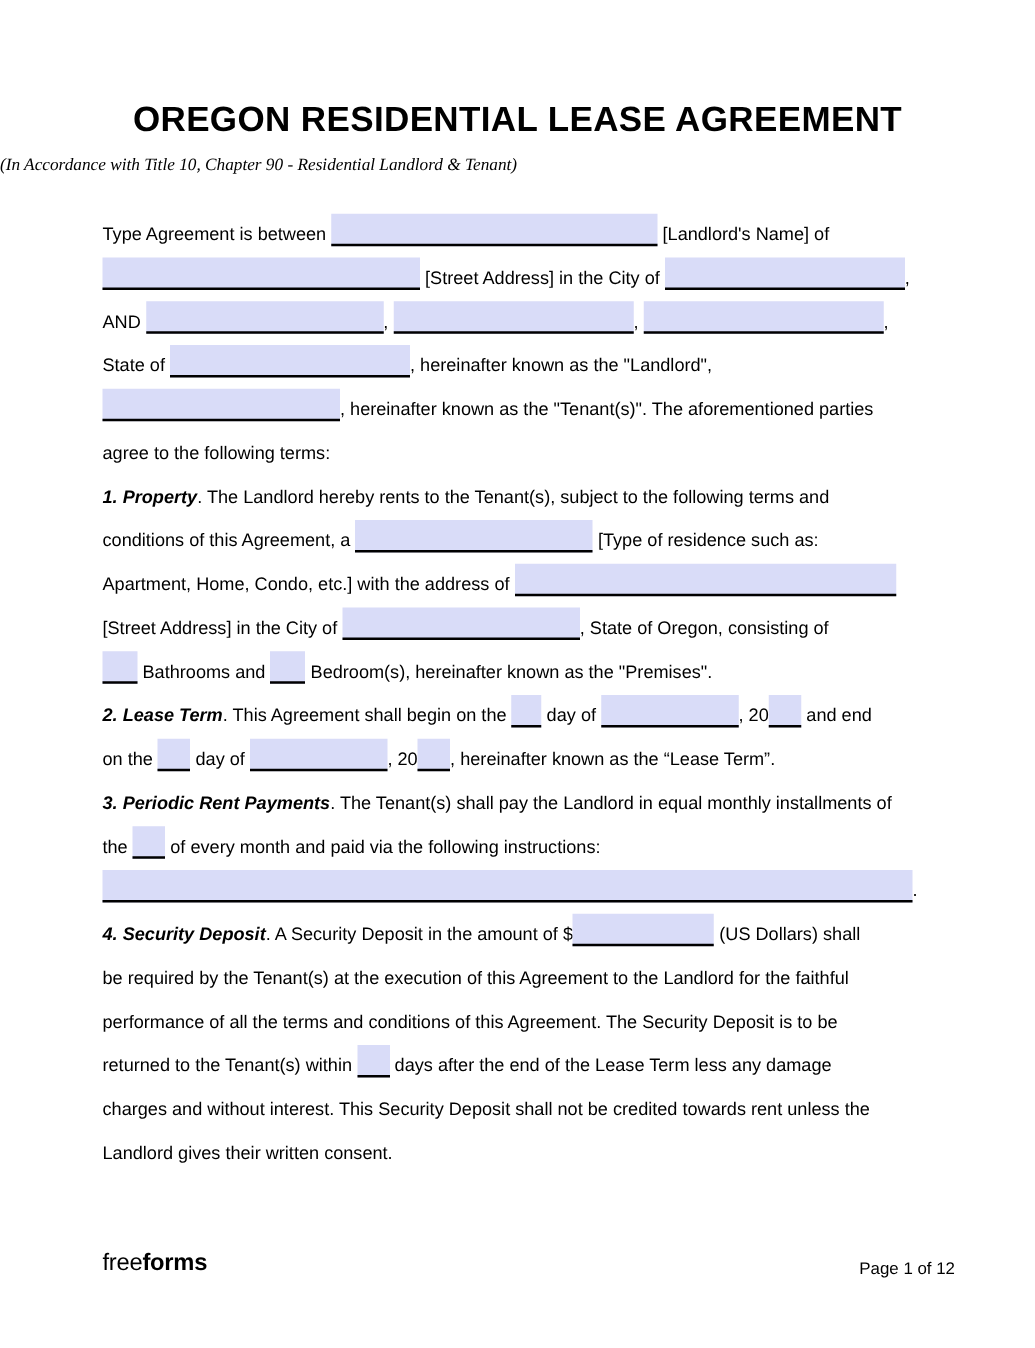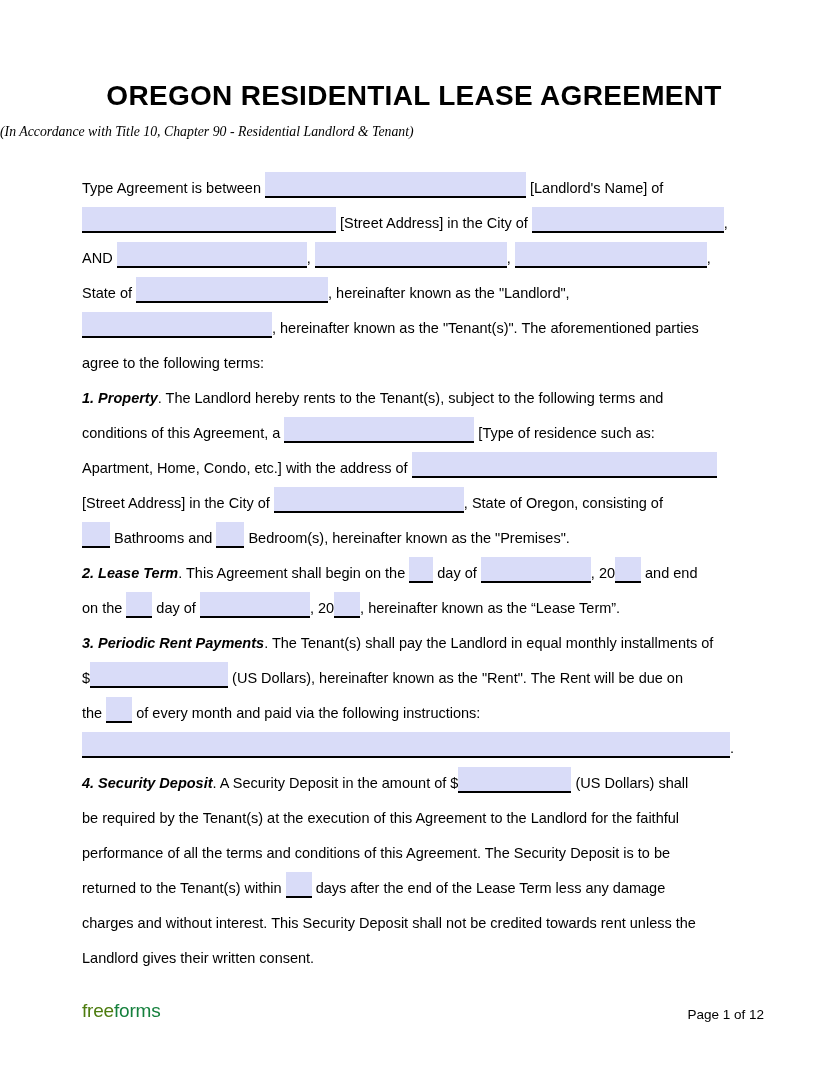--- a/index.html
+++ b/index.html
@@ -51,22 +51,22 @@
     border-bottom: 2px solid #000000;
     vertical-align: -5px;
   }
   .footer-logo {
     position: absolute;
     left: 82px;
     top: 1000px;
     font-size: 19px;
     letter-spacing: -0.2px;
   }
-  .logo-free { color: #4d7c0f; font-weight: 400; }
-  .logo-forms { color: #15803d; font-weight: 400; }
+  .logo-free { color: #000000; font-weight: 400; }
+  .logo-forms { color: #000000; font-weight: 700; }
   .page-number {
     position: absolute;
     right: 64px;
     top: 1007px;
     font-size: 13.5px;
     text-align: right;
   }
 </style>
 </head>
 <body>
@@ -83,21 +83,20 @@
       <div class="line"><span class="field" style="width: 190px; background: rgb(217, 220, 248);"></span><span class="txt">, hereinafter known as the "Tenant(s)". The aforementioned parties</span></div>
       <div class="line"><span class="txt">agree to the following terms:</span></div>
       <div class="line"><span class="txt bold">1. Property</span><span class="txt">. The Landlord hereby rents to the Tenant(s), subject to the following terms and</span></div>
       <div class="line"><span class="txt">conditions of this Agreement, a </span><span class="field" style="width: 190px; background: rgb(217, 220, 248);"></span><span class="txt"> [Type of residence such as:</span></div>
       <div class="line"><span class="txt">Apartment, Home, Condo, etc.] with the address of </span><span class="field" style="width: 305px; background: rgb(217, 220, 248);"></span></div>
       <div class="line"><span class="txt">[Street Address] in the City of </span><span class="field" style="width: 190px; background: rgb(217, 220, 248);"></span><span class="txt">, State of Oregon, consisting of</span></div>
       <div class="line"><span class="field" style="width: 28px; background: rgb(217, 220, 248);"></span><span class="txt"> Bathrooms and </span><span class="field" style="width: 28px; background: rgb(217, 220, 248);"></span><span class="txt"> Bedroom(s), hereinafter known as the "Premises".</span></div>
       <div class="line"><span class="txt bold">2. Lease Term</span><span class="txt">. This Agreement shall begin on the </span><span class="field" style="width: 24px; background: rgb(217, 220, 248);"></span><span class="txt"> day of </span><span class="field" style="width: 110px; background: rgb(217, 220, 248);"></span><span class="txt">, 20</span><span class="field" style="width: 26px; background: rgb(217, 220, 248);"></span><span class="txt"> and end</span></div>
       <div class="line"><span class="txt">on the </span><span class="field" style="width: 26px; background: rgb(217, 220, 248);"></span><span class="txt"> day of </span><span class="field" style="width: 110px; background: rgb(217, 220, 248);"></span><span class="txt">, 20</span><span class="field" style="width: 26px; background: rgb(217, 220, 248);"></span><span class="txt">, hereinafter known as the “Lease Term”.</span></div>
       <div class="line"><span class="txt bold">3. Periodic Rent Payments</span><span class="txt">. The Tenant(s) shall pay the Landlord in equal monthly installments of</span></div>
-      <div class="line"><span class="txt">$</span><span class="field" style="width: 138px; background: rgb(217, 220, 248);"></span><span class="txt"> (US Dollars), hereinafter known as the "Rent". The Rent will be due on</span></div>
       <div class="line"><span class="txt">the </span><span class="field" style="width: 26px; background: rgb(217, 220, 248);"></span><span class="txt"> of every month and paid via the following instructions:</span></div>
       <div class="line"><span class="field" style="width: 648px; background: rgb(217, 220, 248);"></span><span class="txt">.</span></div>
       <div class="line"><span class="txt bold">4. Security Deposit</span><span class="txt">. A Security Deposit in the amount of $</span><span class="field" style="width: 113px; background: rgb(217, 220, 248);"></span><span class="txt"> (US Dollars) shall</span></div>
       <div class="line"><span class="txt">be required by the Tenant(s) at the execution of this Agreement to the Landlord for the faithful</span></div>
       <div class="line"><span class="txt">performance of all the terms and conditions of this Agreement. The Security Deposit is to be</span></div>
       <div class="line"><span class="txt">returned to the Tenant(s) within </span><span class="field" style="width: 26px; background: rgb(217, 220, 248);"></span><span class="txt"> days after the end of the Lease Term less any damage</span></div>
       <div class="line"><span class="txt">charges and without interest. This Security Deposit shall not be credited towards rent unless the</span></div>
       <div class="line"><span class="txt">Landlord gives their written consent.</span></div>
     </div>
 

